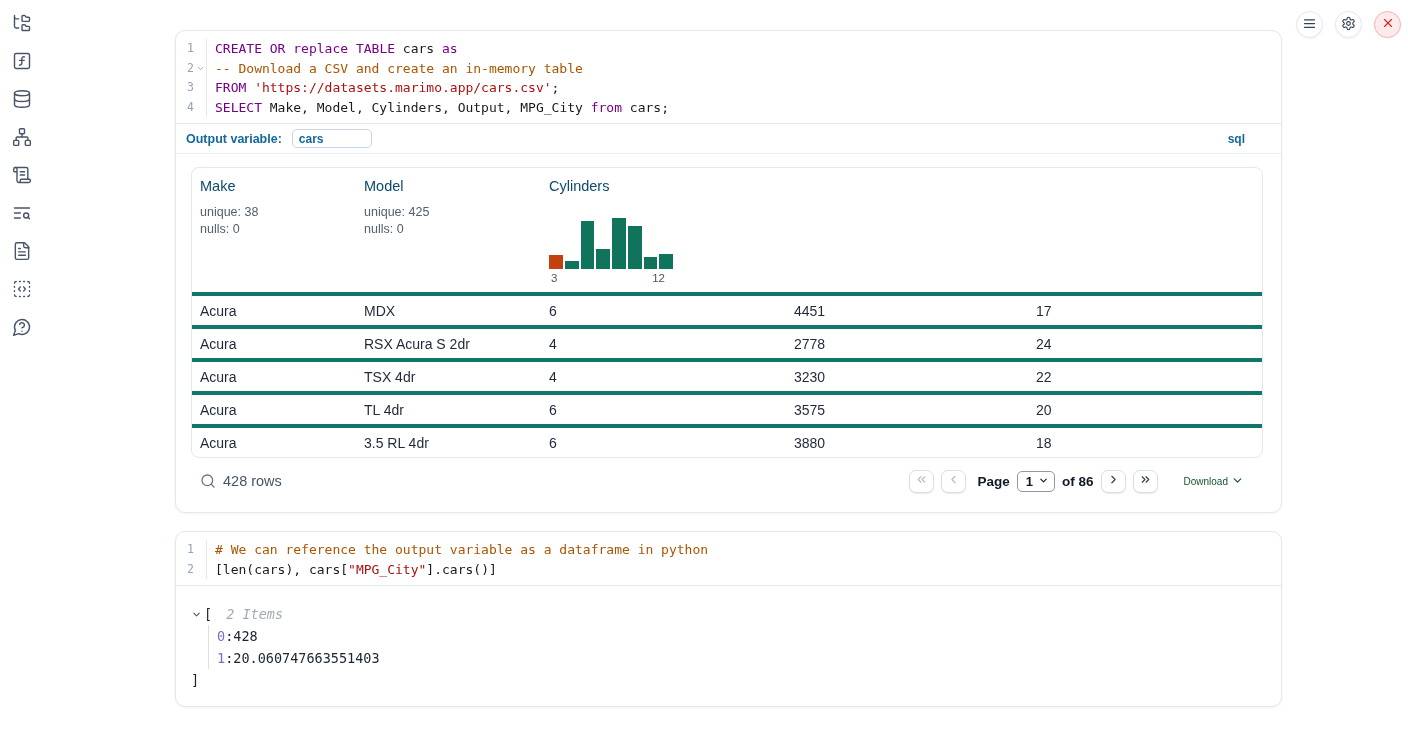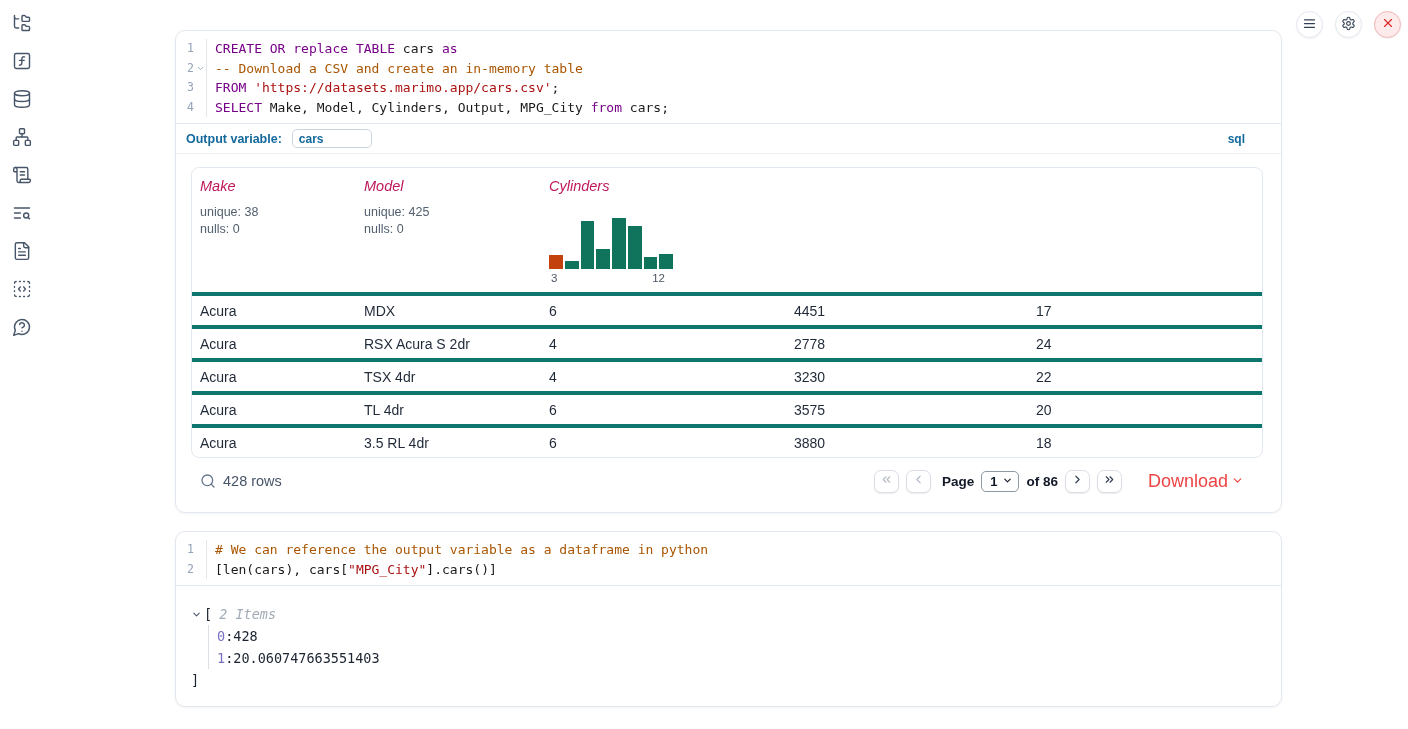--- a/index.html
+++ b/index.html
@@ -49,21 +49,21 @@
   .ov-input { width:80px; height:19px; border:1px solid #cbd5e1; border-radius:5px;
     color:#14699c; font-weight:700; font-size:12px; padding:0 6px; outline:none;
     font-family:"Liberation Sans", sans-serif; }
   .lang-badge { margin-left:auto; color:#14699c; font-weight:700; font-size:12px; }
 
   
   .output-area { padding:13px 18px 8px 15px; }
   .table-card { border:1px solid #e2e8f0; border-radius:8px; overflow:hidden; }
   .thead, .trow { display:grid; grid-template-columns:164px 185px 245px 242px 1fr; }
   .hcol { height:124px; padding:10px 8px 8px 8px; display:flex; flex-direction:column; }
-  .col-name { font-size:14.5px; color:#be185d;font-style:italic; }
+  .col-name { font-size:14.5px; color:#0c4a6e; }
   .stats { margin-top:10px; }
   .stat { font-size:12.5px; color:#52606f; line-height:17px; }
   .hist { margin-top:auto; }
   .hcol:nth-child(3) .hist { width:124px; }
   .hcol:nth-child(4) .hist { width:131px; }
   .hcol:nth-child(5) .hist { width:122px; }
   .bars { display:flex; align-items:flex-end; gap:2px; height:52px; }
   .bar { flex:1; }
   .hlabels { display:flex; justify-content:space-between; font-size:11.5px;
     color:#4b5563; padding:3px 8px 0 2px; }
@@ -78,28 +78,28 @@
   .pg-btn { width:25px; height:23px; border:1px solid #dadfe6; border-radius:7px; background:#fff;
     display:flex; align-items:center; justify-content:center; color:#334155; padding:0;
     box-shadow:0 1px 1.5px rgba(0,0,0,.08); cursor:pointer; }
   .pg-btn.dim { color:#b6bdc7; }
   .page-label, .of-label { font-size:13.5px; color:#111827; font-weight:600; }
   .page-label { margin-left:4px; }
   .page-select { height:21px; border:1px solid #8f98a3; border-radius:5px;
     display:flex; align-items:center; gap:5px; padding:0 5px 0 8px;
     font-size:13px; font-weight:600; color:#111827; cursor:pointer; }
   .download { margin-left:20px; margin-right:13px; display:flex; align-items:center; gap:3px;
-    color:#ef4444; font-size:18px; font-weight:500; border:none; background:none; cursor:pointer; }
+    color:#14532d; font-size:10px; font-weight:500; border:none; background:none; cursor:pointer; }
 
   
   .py-output { border-top:1px solid #e2e8f0; padding:17px 0 15px 15px;
     font-family:"DejaVu Sans Mono", monospace; font-size:13.5px; color:#1b2430; }
   .tree-line { height:22px; display:flex; align-items:center; }
   .tree-chev { width:13px; display:flex; align-items:center; color:#475569; }
-  .items-label { font-style:italic; color:#a3abb5; margin-left:7px; }
+  .items-label { font-style:italic; color:#a3abb5; margin-left:14px; }
   .entries { border-left:1px solid #dbe0e6; margin-left:17px; padding-left:8px; }
   .key { color:#7a70c2; }
 </style>
 </head>
 <body>
 
 <nav class="sidebar" id="sidebar">
     <button class="side-btn">
       <span><svg width="20" height="20" viewBox="0 0 24 24" fill="none" stroke="currentColor" stroke-width="1.7" stroke-linecap="round" stroke-linejoin="round">
           <path d="M20 10a1 1 0 0 0 1-1V6a1 1 0 0 0-1-1h-2.5a1 1 0 0 1-.8-.4l-.9-1.2A1 1 0 0 0 15 3h-2a1 1 0 0 0-1 1v5a1 1 0 0 0 1 1Z"></path>

